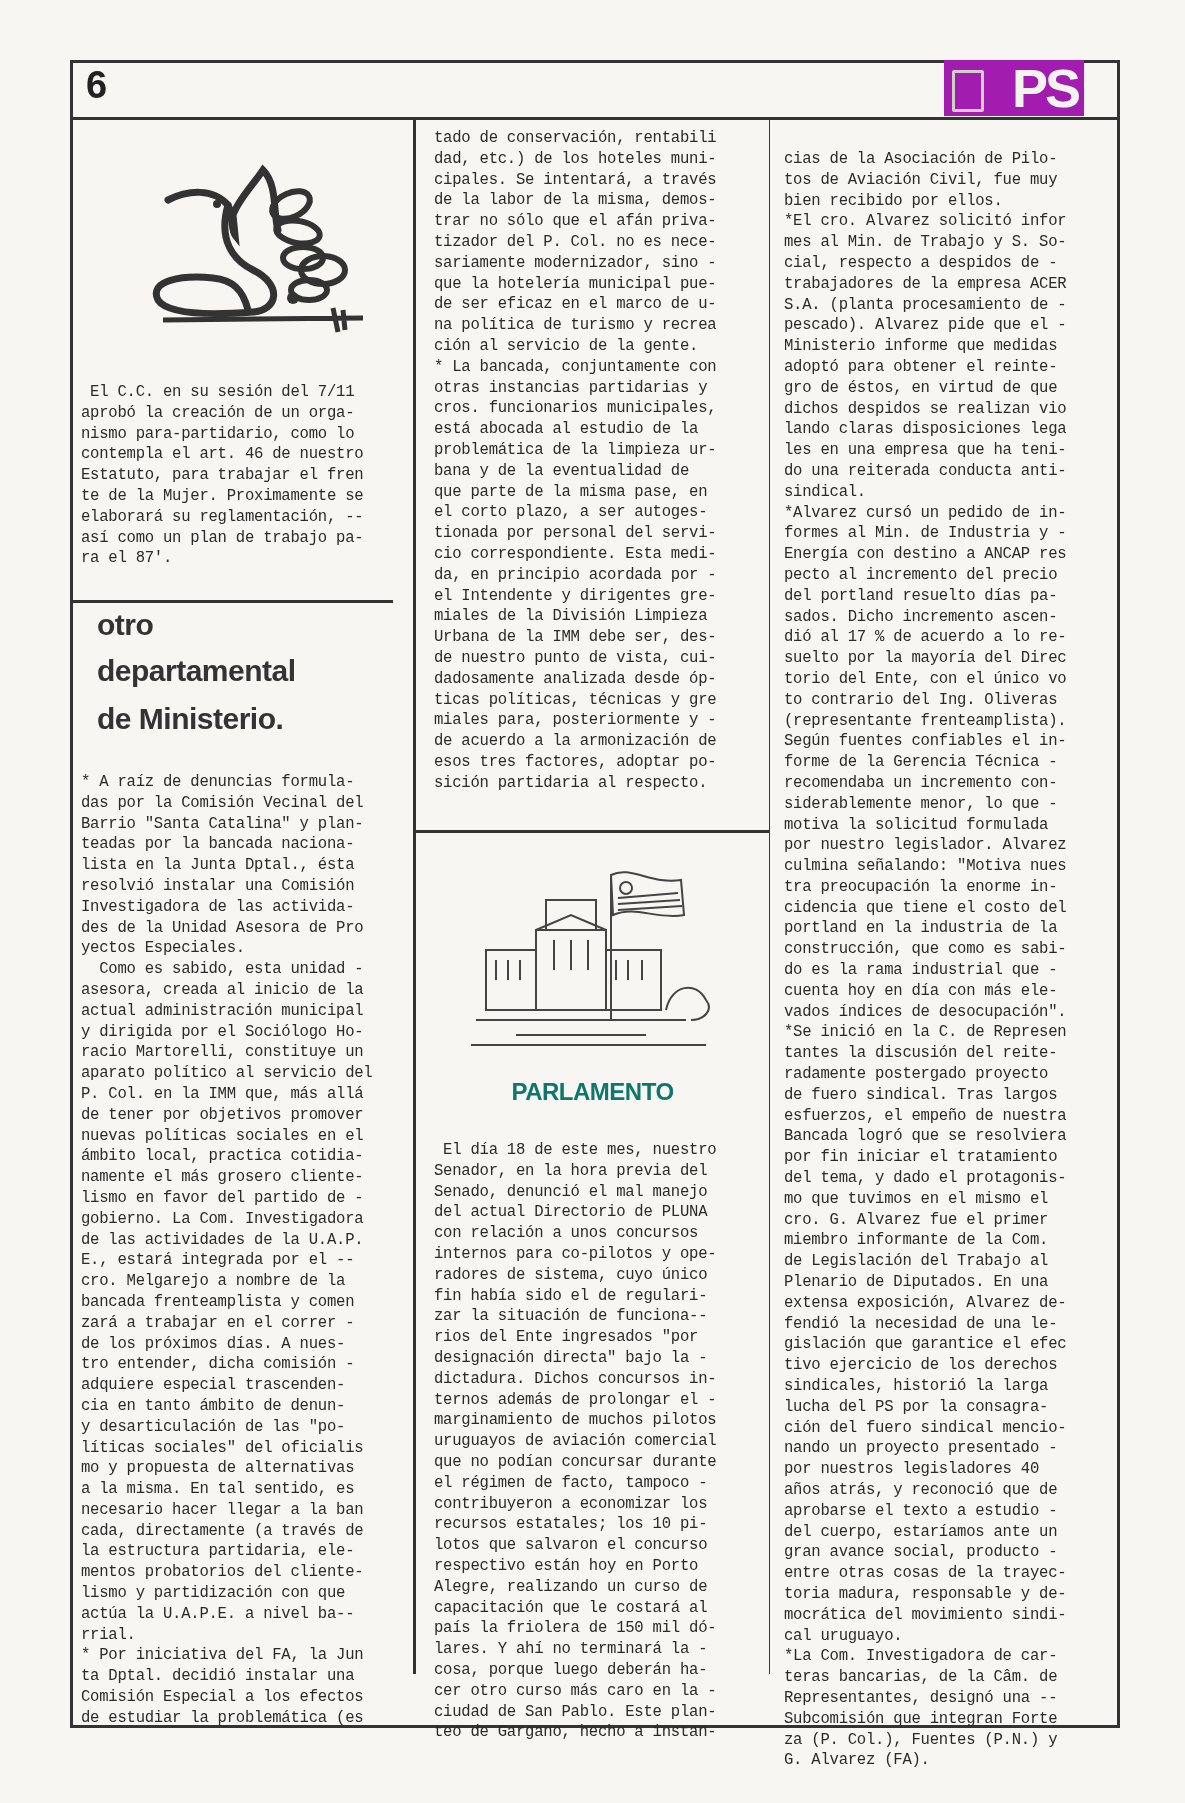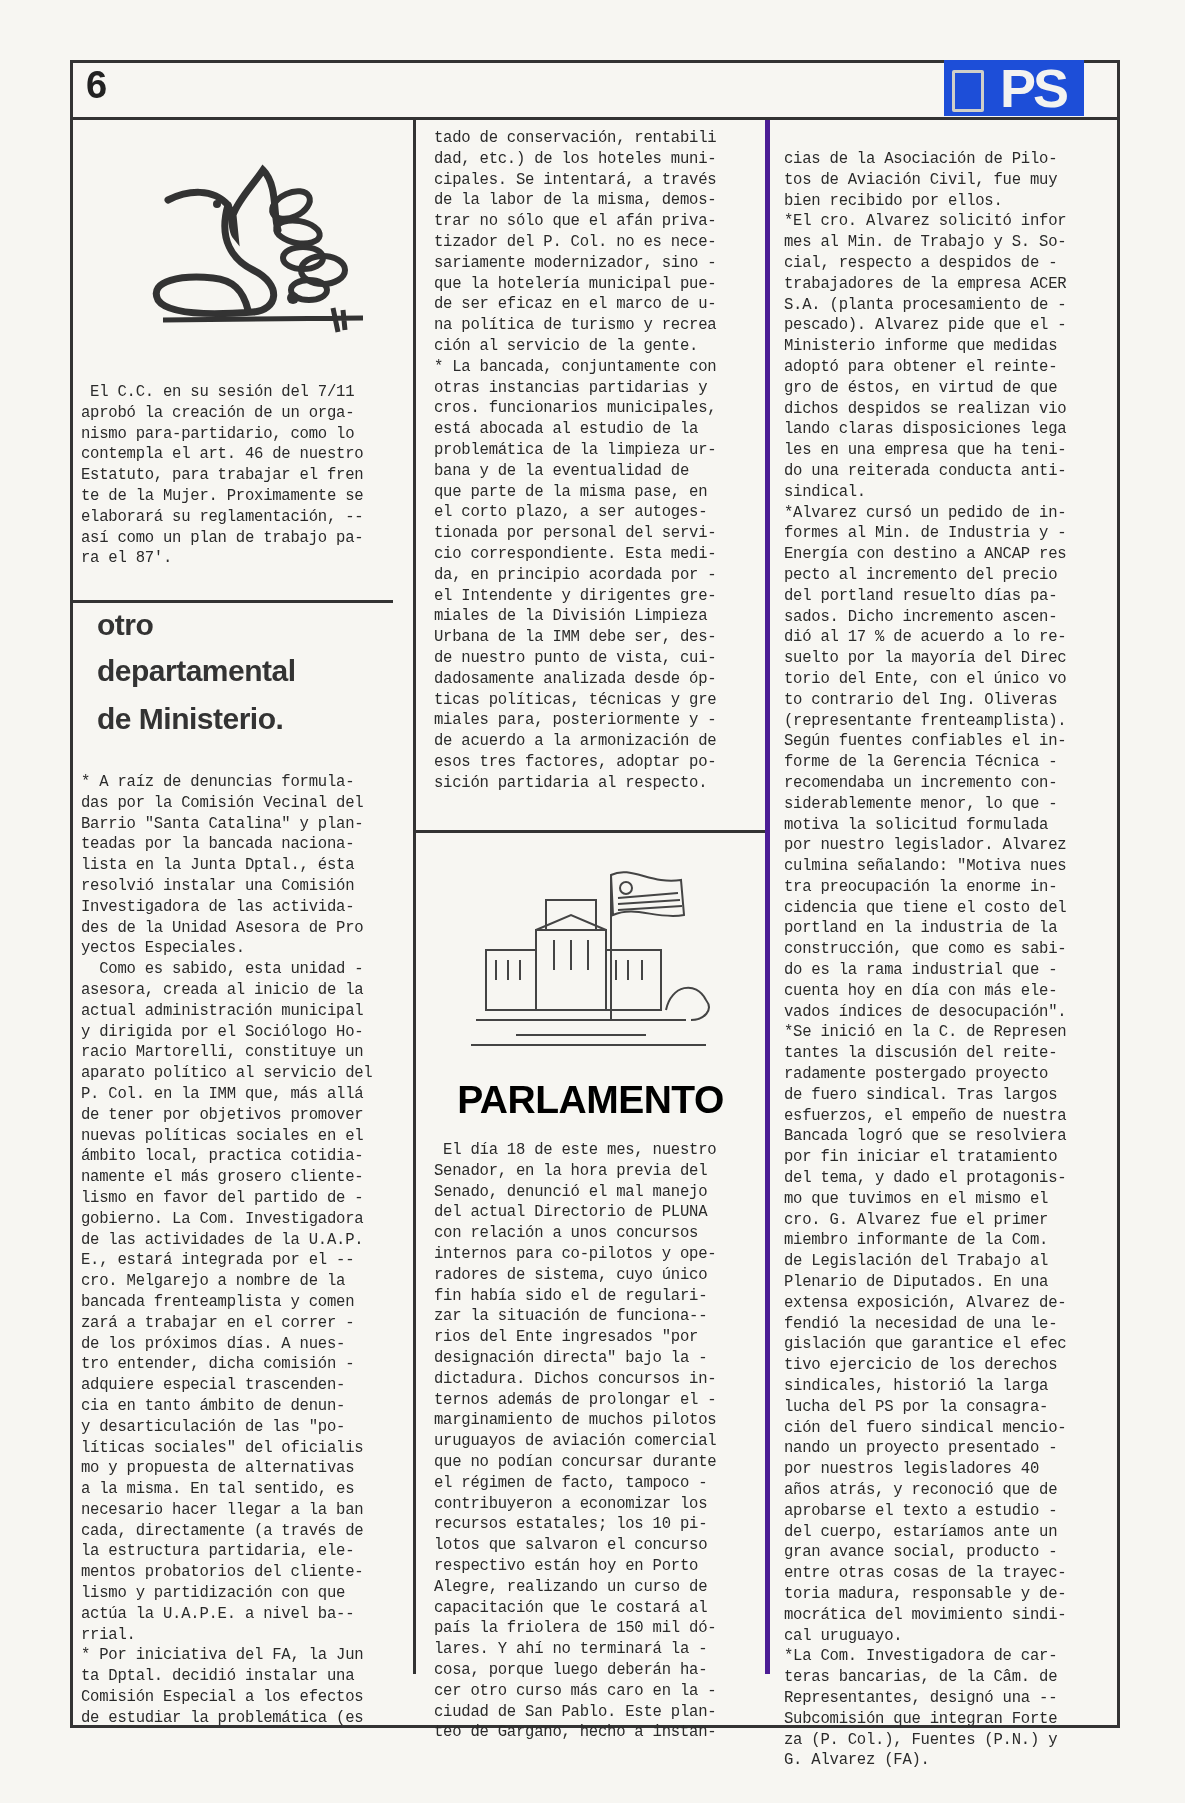--- a/index.html
+++ b/index.html
@@ -6,37 +6,37 @@
   body {
     width: 1185px; height: 1803px; background: #f7f6f2; position: relative; overflow: hidden;
     font-family: "Liberation Mono", "DejaVu Sans Mono", monospace; color: #2a2a2a;
   }
   .frame { position: absolute; left: 70px; top: 60px; width: 1050px; height: 1668px;
     border: 3px solid #333; box-sizing: border-box; }
   .header { position: absolute; left: 70px; top: 60px; width: 1050px; height: 60px;
     border-bottom: 3px solid #333; box-sizing: border-box; }
   .page-num { position: absolute; left: 16px; top: 4px; font-family: "Liberation Sans", sans-serif;
     font-weight: bold; font-size: 38px; color: #222; }
-  .logo { position: absolute; right: 36px; top: 0; width: 140px; height: 56px; background: #1d4ed8;
+  .logo { position: absolute; right: 36px; top: 0; width: 140px; height: 56px; background: #a21caf;
     color: #f3f3f0; font-family: "Liberation Sans", sans-serif; font-weight: 900; font-size: 54px;
-    line-height: 56px; text-align: right; padding-right: 18px; box-sizing: border-box; letter-spacing: -3px; }
+    line-height: 56px; text-align: right; padding-right: 6px; box-sizing: border-box; letter-spacing: -3px; }
   .logo .mark { position: absolute; left: 8px; top: 10px; width: 26px; height: 36px;
     border: 3px solid #cfcfc8; border-radius: 2px; }
   .col { position: absolute; box-sizing: border-box; }
   .col-left { left: 73px; top: 120px; width: 320px; height: 1605px; }
   .col-mid { left: 413px; top: 120px; width: 357px; height: 1554px;
-    border-left: 3px solid #333; border-right: 5px solid #4c1d95; }
+    border-left: 3px solid #333; border-right: 1px solid #4c1d95; }
   .col-right { left: 770px; top: 120px; width: 347px; height: 1605px; margin-top: 29px; }
   .hrule { position: absolute; left: 0; right: 0; border-top: 3px solid #333; }
   .txt { font-size: 15.6px; line-height: 20.8px; white-space: pre; letter-spacing: -0.25px; }
   .dove { position: absolute; left: 60px; top: 40px; width: 240px; height: 190px; }
   .headline { position: absolute; left: 24px; font-family: "Liberation Sans", sans-serif; font-weight: bold;
     color: #333; font-size: 30px; letter-spacing: -0.5px; }
   .parl-title { position: absolute; left: 0; right: 0; text-align: center; font-family: "Liberation Sans", sans-serif;
-    font-weight: 900; font-size: 39px; color: #000000; letter-spacing: -0.5px; }
+    font-weight: 900; font-size: 24px; color: #0f766e; letter-spacing: -0.5px; }
   .building { position: absolute; left: 40px; top: 740px; width: 270px; height: 200px; }
 </style>
 </head>
 <body>
 
 <div class="frame"></div>
 
 <div class="header">
   <div class="page-num">6</div>
   <div class="logo">

